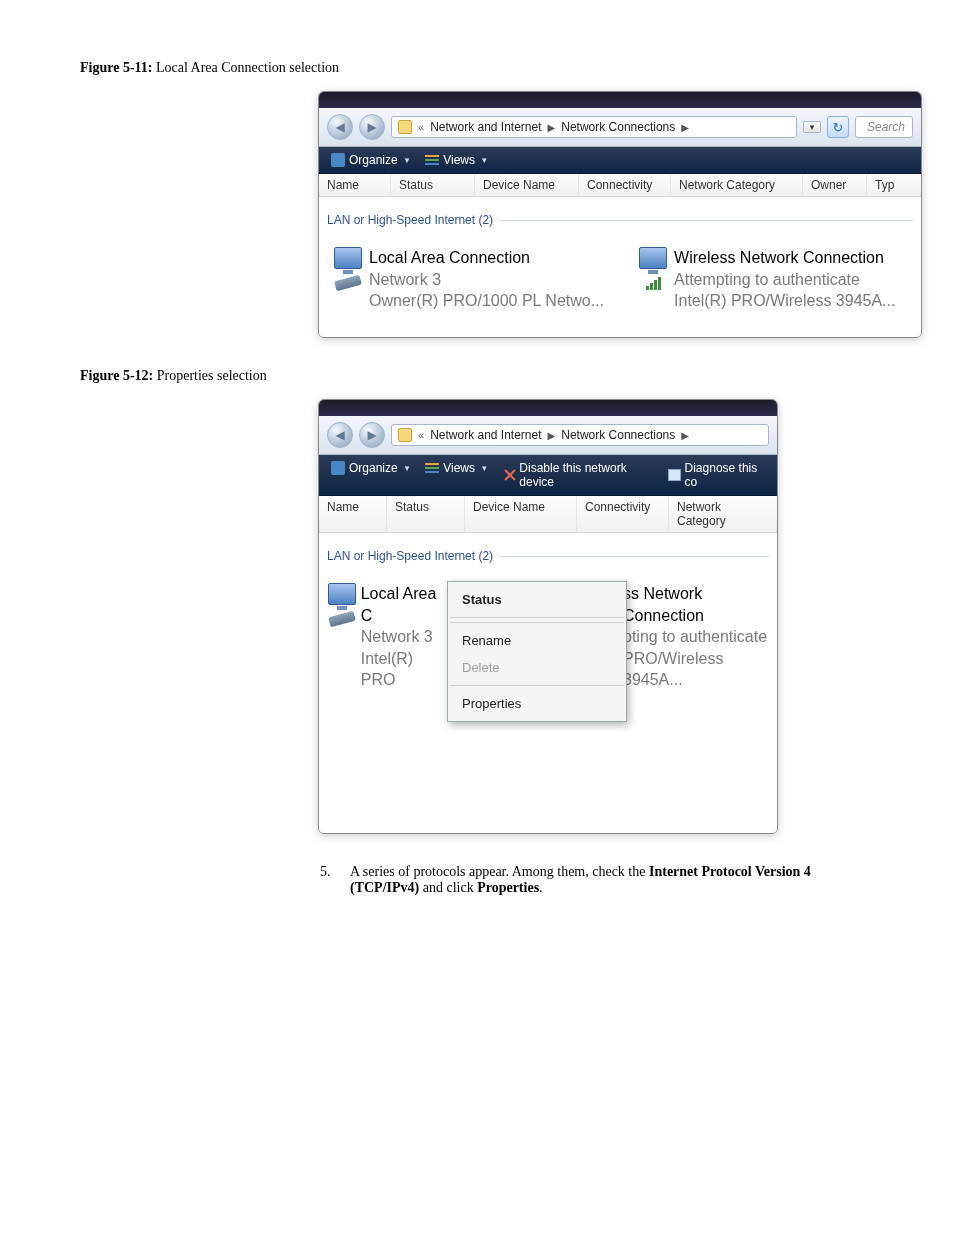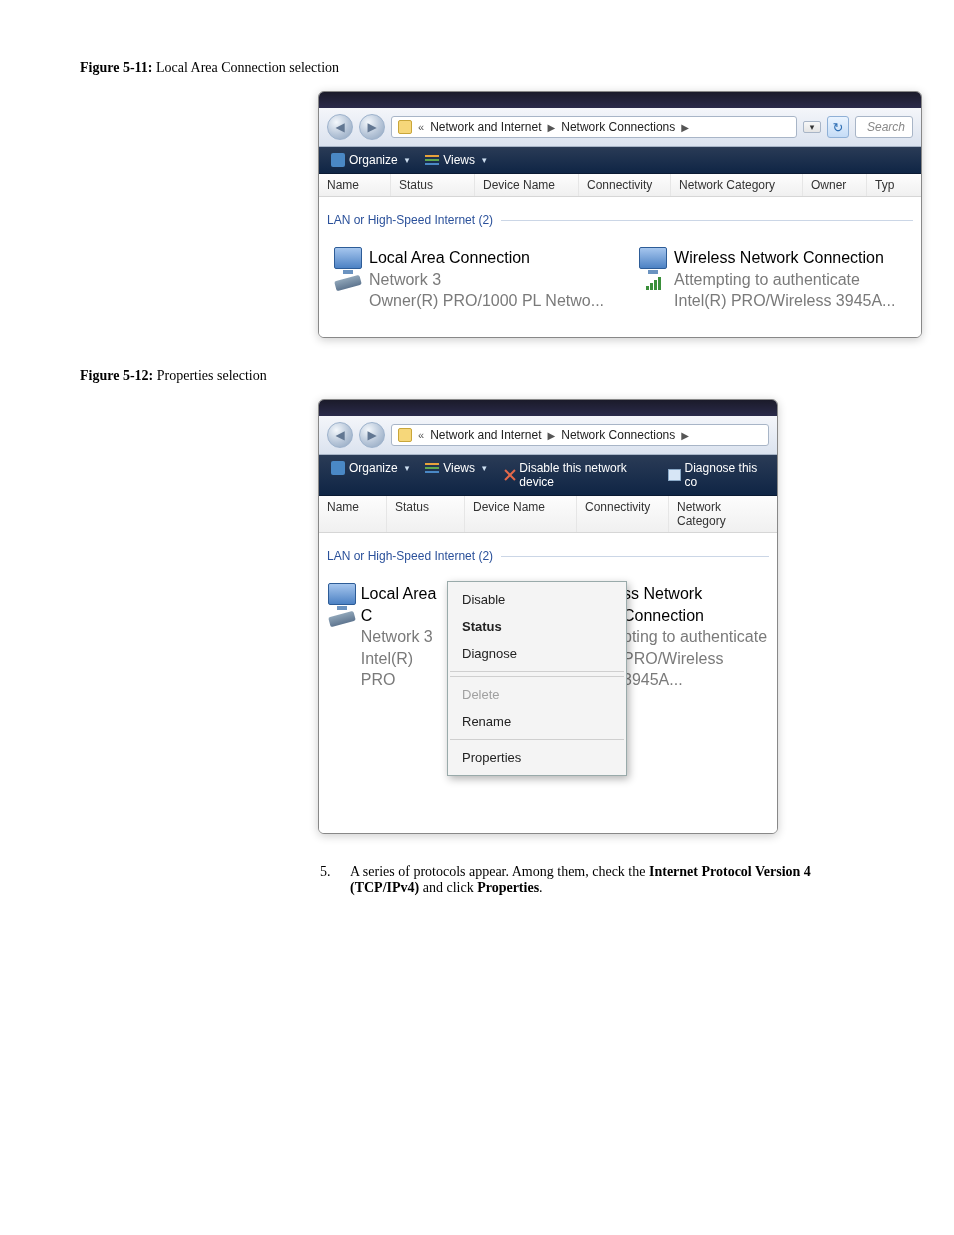--- a/index.html
+++ b/index.html
@@ -428,27 +428,25 @@
       </div>
       <div class="conn-item" style="min-width:150px">
         <div class="conn-text">
           <div class="conn-name">ss Network Connection</div>
           <div class="conn-status">pting to authenticate</div>
           <div class="conn-device">PRO/Wireless 3945A...</div>
         </div>
       </div>
 
       <div class="context-menu">
-        <div class="cm-item">Disable</div>
         <div class="cm-item bold">Status</div>
-        <div class="cm-item">Diagnose</div>
         <div class="cm-sep"></div>
         <div class="cm-sep"></div>
+        <div class="cm-item">Rename</div>
         <div class="cm-item disabled">Delete</div>
-        <div class="cm-item">Rename</div>
         <div class="cm-sep"></div>
         <div class="cm-item">Properties</div>
       </div>
     </div>
   </div>
 </div>
 
 <div class="body-text">
   <span class="num">5.</span>
   <span>

